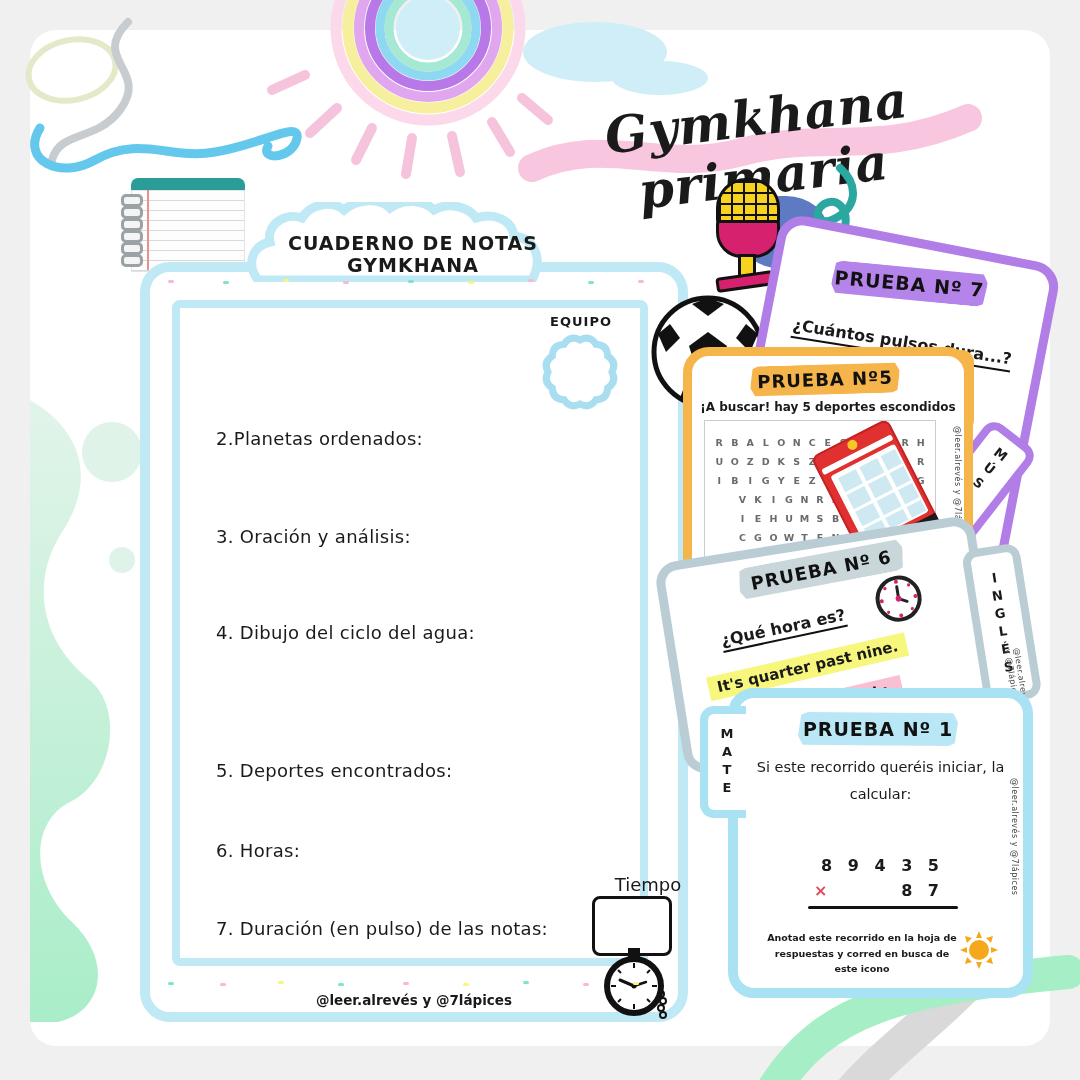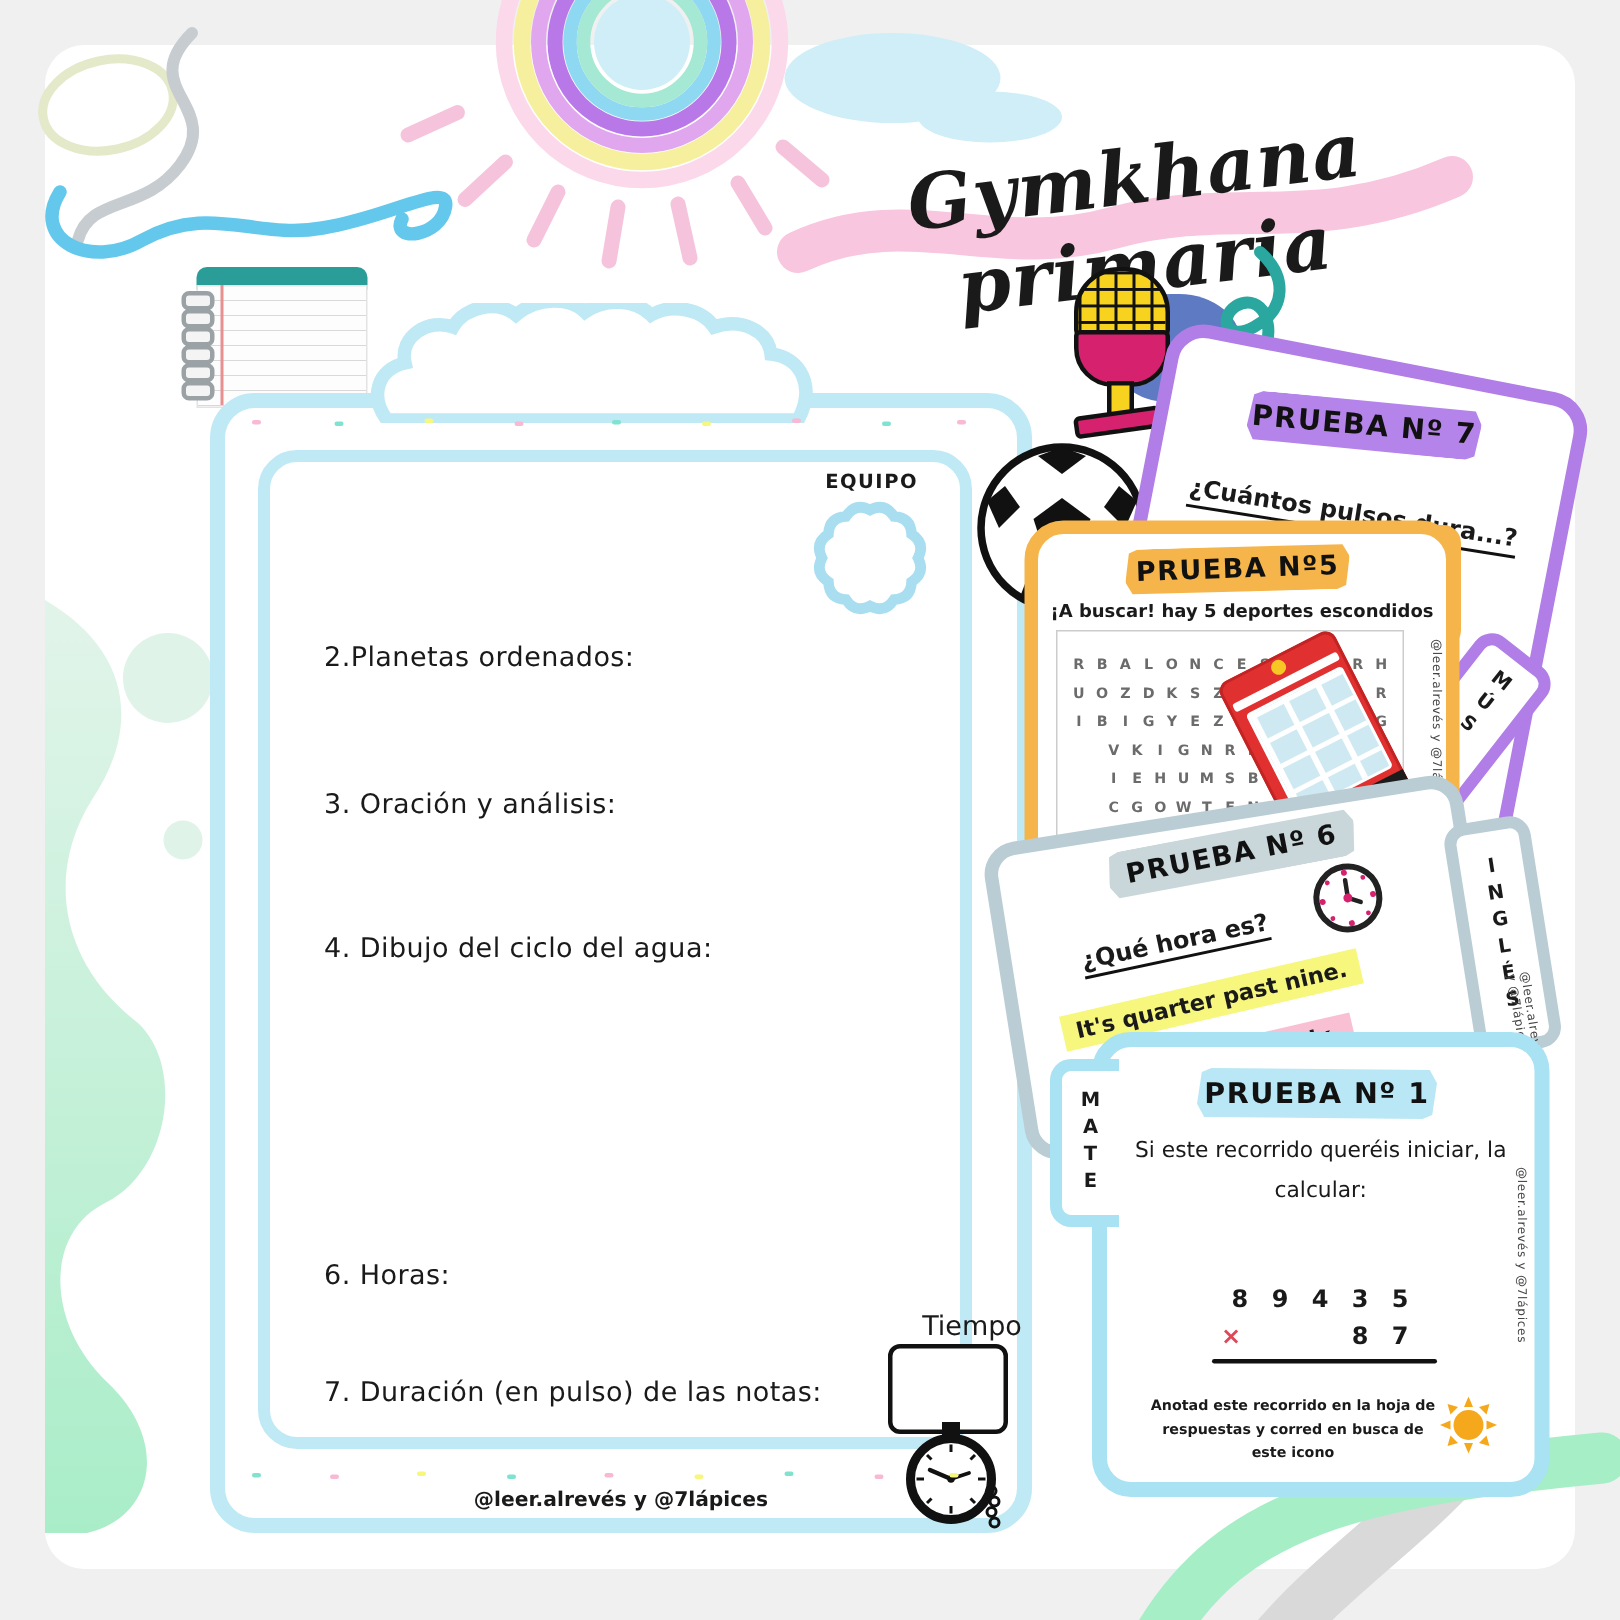--- a/index.html
+++ b/index.html
@@ -21,21 +21,21 @@
   #mini-notebook{position:absolute;left:127px;top:178px;width:118px;height:94px;}
   #mini-notebook .bar{position:absolute;left:4px;top:0;width:114px;height:15px;background:#2a9d98;border-radius:7px 7px 0 0;}
   #mini-notebook .paper{position:absolute;left:4px;top:12px;width:112px;height:80px;background:#fdfdfd;
      border:1px solid #e3e3e3;background-image:repeating-linear-gradient(#fdfdfd 0 9px,#d9d9d9 9px 10px);}
   #mini-notebook .redline{position:absolute;left:20px;top:12px;width:2px;height:80px;background:#e89090;}
   #mini-notebook .ring{position:absolute;left:-6px;width:16px;height:7px;border:3px solid #9aa2a6;border-radius:5px;background:#f4f4f4;}
 
   
   #cuaderno{position:absolute;left:140px;top:262px;width:528px;height:740px;background:#fff;
      border:10px solid #bfe9f5;border-radius:30px;}
-  #cuaderno-inner{position:absolute;left:22px;top:28px;width:460px;height:650px;border:8px solid #bfe9f5;border-radius:26px;background:#fff;}
+  #cuaderno-inner{position:absolute;left:22px;top:28px;width:460px;height:650px;border:8px solid #bfe9f5;border-radius:8px;background:#fff;}
   #cloud-header{position:absolute;left:88px;top:-70px;width:350px;height:80px;}
   #cloud-title{position:absolute;left:98px;top:-40px;width:330px;text-align:center;font-size:19px;font-weight:bold;letter-spacing:1px;}
   #equipo{position:absolute;right:28px;top:6px;font-size:13px;font-weight:bold;letter-spacing:1px;}
   #equipo-badge{position:absolute;right:18px;top:22px;width:84px;height:84px;}
   .note-item{position:absolute;left:36px;font-size:18px;letter-spacing:.3px;white-space:nowrap;}
   #tiempo-label{position:absolute;left:428px;top:566px;width:80px;text-align:center;font-size:18px;}
   #tiempo-box{position:absolute;left:412px;top:588px;width:74px;height:54px;border:3px solid #111;border-radius:8px;background:#fff;}
   #stopwatch{position:absolute;left:414px;top:640px;width:80px;height:76px;}
   #nb-credit{position:absolute;left:0;bottom:4px;width:100%;text-align:center;font-size:13.5px;font-weight:bold;}
 
@@ -182,28 +182,30 @@
     <div class="ring" style="top:40px;"></div>
     <div class="ring" style="top:52px;"></div>
     <div class="ring" style="top:64px;"></div>
     <div class="ring" style="top:76px;"></div>
   </div>
 
   <div id="cuaderno">
     <svg id="cloud-header" viewBox="0 0 350 80">
       <path d="M 20,78 C 8,62 14,44 32,40 C 28,22 48,10 64,16 C 72,2 94,-2 106,8 C 120,-4 142,-4 152,6 C 166,-4 186,-2 196,8 C 210,0 230,4 238,16 C 256,10 274,18 276,34 C 296,36 306,56 294,78 Z" fill="#ffffff" stroke="#bfe9f5" stroke-width="9"></path>
     </svg>
+    <div id="cloud-title">CUADERNO DE NOTAS GYMKHANA</div>
     <div id="cuaderno-inner">
       <div id="equipo">EQUIPO</div>
       <svg id="equipo-badge" viewBox="0 0 84 84">
         <path id="scallop" fill="#ffffff" stroke="#a8def0" stroke-width="7" d="M 42.0 10.0 Q 51.9 4.9 58.0 14.3 Q 69.2 14.8 69.7 26.0 Q 79.1 32.1 74.0 42.0 Q 79.1 51.9 69.7 58.0 Q 69.2 69.2 58.0 69.7 Q 51.9 79.1 42.0 74.0 Q 32.1 79.1 26.0 69.7 Q 14.8 69.2 14.3 58.0 Q 4.9 51.9 10.0 42.0 Q 4.9 32.1 14.3 26.0 Q 14.8 14.8 26.0 14.3 Q 32.1 4.9 42.0 10.0 Z"></path>
       </svg>
       <div class="note-item" style="top:120px;">2.Planetas ordenados:</div>
       <div class="note-item" style="top:218px;text-align:right;">3. Oración y análisis:</div>
       <div class="note-item" style="top:314px;">4. Dibujo del ciclo del agua:</div>
+      <div class="note-item" style="top:452px;">5. Deportes encontrados:</div>
       <div class="note-item" style="top:532px;">6. Horas:</div>
       <div class="note-item" style="top:610px;">7. Duración (en pulso) de las notas:</div>
       <div id="tiempo-label">Tiempo</div>
       <div id="tiempo-box"></div>
       <svg id="stopwatch" viewBox="0 0 80 76">
         <rect x="34" y="0" width="12" height="10" fill="#111"></rect>
         <circle cx="40" cy="38" r="27" fill="#fff" stroke="#111" stroke-width="6"></circle>
         <g stroke="#111" stroke-width="2">
           <line x1="40" y1="15" x2="40" y2="20"></line>
             <line x1="40" y1="56" x2="40" y2="61"></line>

